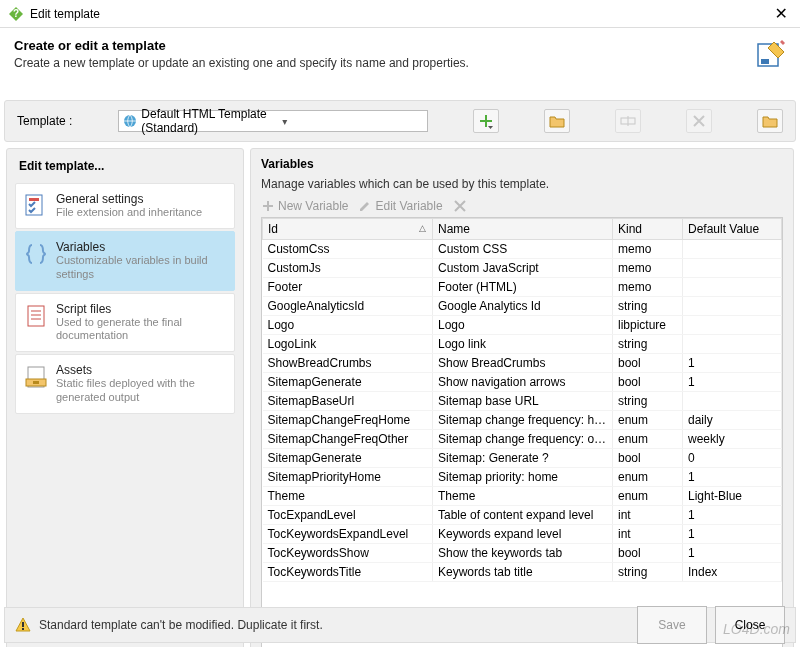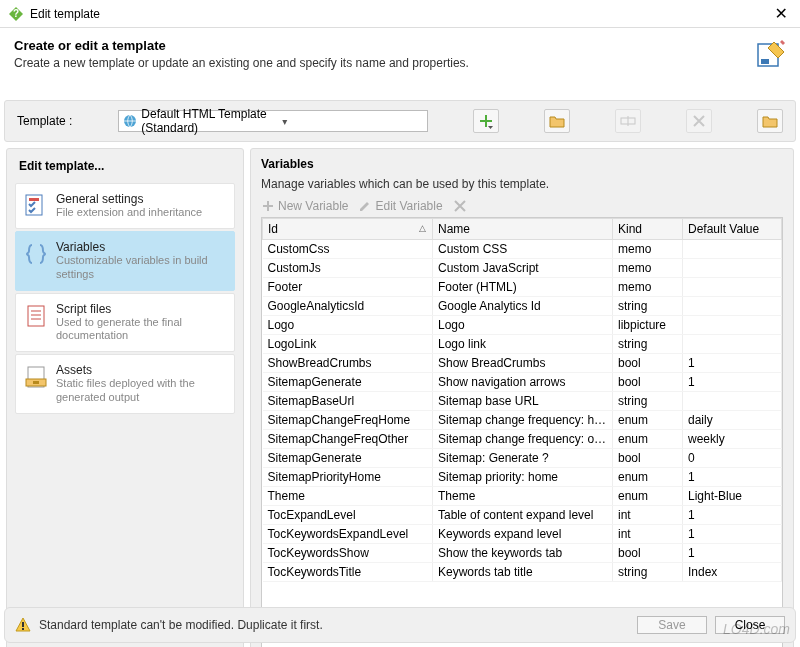--- a/index.html
+++ b/index.html
@@ -95,27 +95,27 @@
 .table-wrap { flex:1; background:#fff; border:1px solid #ccc; overflow:hidden; }
 table { width:100%; border-collapse:collapse; table-layout:fixed; font-size:12px; }
 th { background:#f5f5f5; text-align:left; font-weight:normal; padding:3px 5px; border:1px solid #ddd; position:relative; }
 th .sort { position:absolute; right:6px; top:4px; font-size:9px; color:#666; }
 td { padding:2px 5px; border-right:1px solid #eee; border-bottom:1px solid #f3f3f3; white-space:nowrap; overflow:hidden; text-overflow:ellipsis; }
 .footer {
   position:absolute; left:4px; right:4px; bottom:4px;
   height:36px;
   background:#f0f0f0;
   border:1px solid #ddd;
-  border-radius:6px;
+  border-radius:0;
   display:flex; align-items:center; padding:0 10px;
 }
 .footer .warn-icon { width:16px;height:16px;margin-right:8px; }
 .footer .msg { flex:1; font-size:12px; color:#333; }
 .footer button {
-  width:70px; height:18px; margin-left:8px;
+  width:70px; height:38px; margin-left:8px;
   background:#f7f7f7; border:1px solid #bbb;
   font-size:12px; cursor:pointer;
 }
 .footer button:disabled { color:#999; cursor:default; }
 .watermark {
   position:absolute; right:10px; bottom:10px;
   font-size:14px; color:rgba(0,0,0,.25);
   font-style:italic; pointer-events:none;
 }
 </style>

